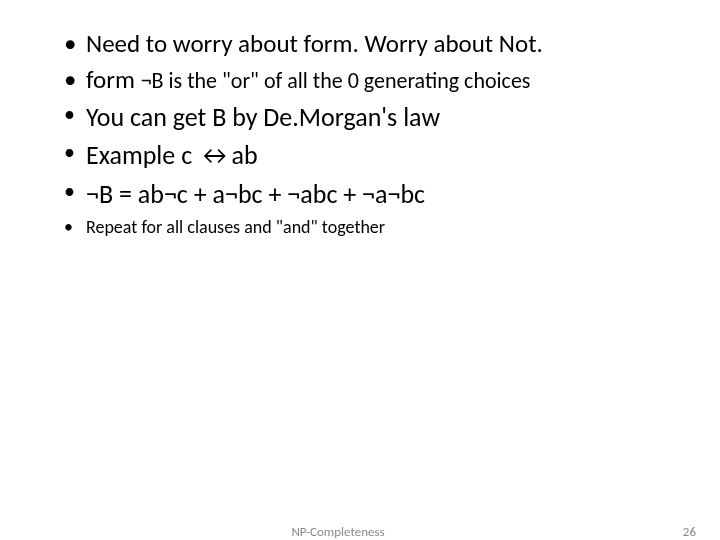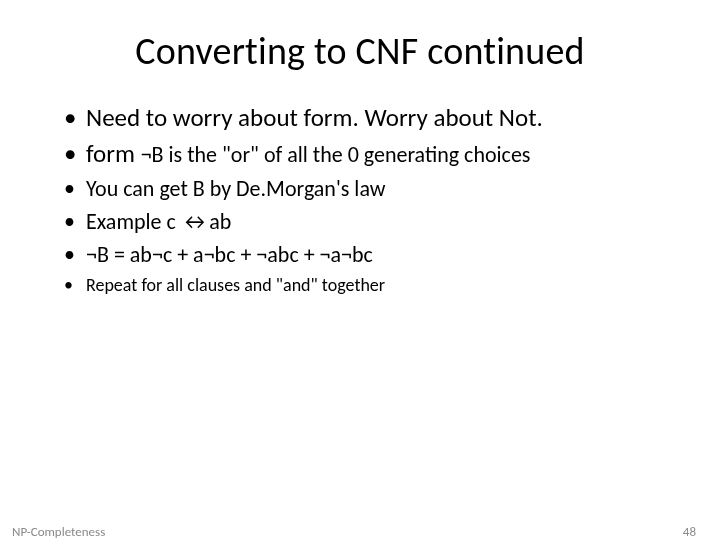--- a/index.html
+++ b/index.html
@@ -4,43 +4,42 @@
 <style>
   * { margin: 0; padding: 0; box-sizing: border-box; }
   html, body { width: 720px; height: 540px; background: #fff; font-family: Calibri, Arial, sans-serif; color: #000; }
   .slide { width: 720px; height: 540px; position: relative; padding: 28px 38px 0 38px; }
   .title { font-size: 38px; text-align: center; margin-bottom: 28px; font-weight: 400; letter-spacing: 0.2px; }
   .bullets { list-style: none; padding-left: 26px; }
   .bullets li { position: relative; padding-left: 22px; margin-bottom: 4px; }
   .bullets li::before { content: "•"; position: absolute; left: 0; top: 0; }
   .lvl-a { font-size: 25px; line-height: 1.28; }
   .lvl-a::before { font-size: 25px; }
-  .lvl-b { font-size: 22px; line-height: 1.32; }
+  .lvl-b { font-size: 26px; line-height: 1.32; }
   .lvl-b::before { font-size: 22px; }
   .lvl-c { font-size: 18px; line-height: 1.4; }
   .lvl-c::before { font-size: 18px; }
   .sub { font-size: 22px; }
   .footer { position: absolute; bottom: 16px; left: 0; width: 720px; font-size: 13px; color: #8a8a8a; }
-  .footer-center { position: absolute; left: 12px; width: 676px; text-align: left; }
+  .footer-center { position: absolute; left: 0; width: 676px; text-align: center; }
   .footer-right { position: absolute; right: 24px; }
 </style>
 </head>
 <body>
 
 <div class="slide">
-  <h1 class="title">Converting to CNF continued</h1>
 
   <ul class="bullets">
     <li class="lvl-a">Need to worry about form.  Worry about Not.</li>
     <li class="lvl-a">
       <span>form </span><span class="sub">¬B is the "or" of all the 0 generating choices</span>
     </li>
     <li class="lvl-b">You can get B by De.Morgan's law</li>
     <li class="lvl-b">Example c ↔ab</li>
     <li class="lvl-b">¬B = ab¬c + a¬bc + ¬abc + ¬a¬bc</li>
     <li class="lvl-c">Repeat for all clauses and "and" together</li>
   </ul>
 
   <div class="footer">
     <span class="footer-center">NP-Completeness</span>
-    <span class="footer-right">48</span>
+    <span class="footer-right">26</span>
   </div>
 </div>
 
 </body></html>

